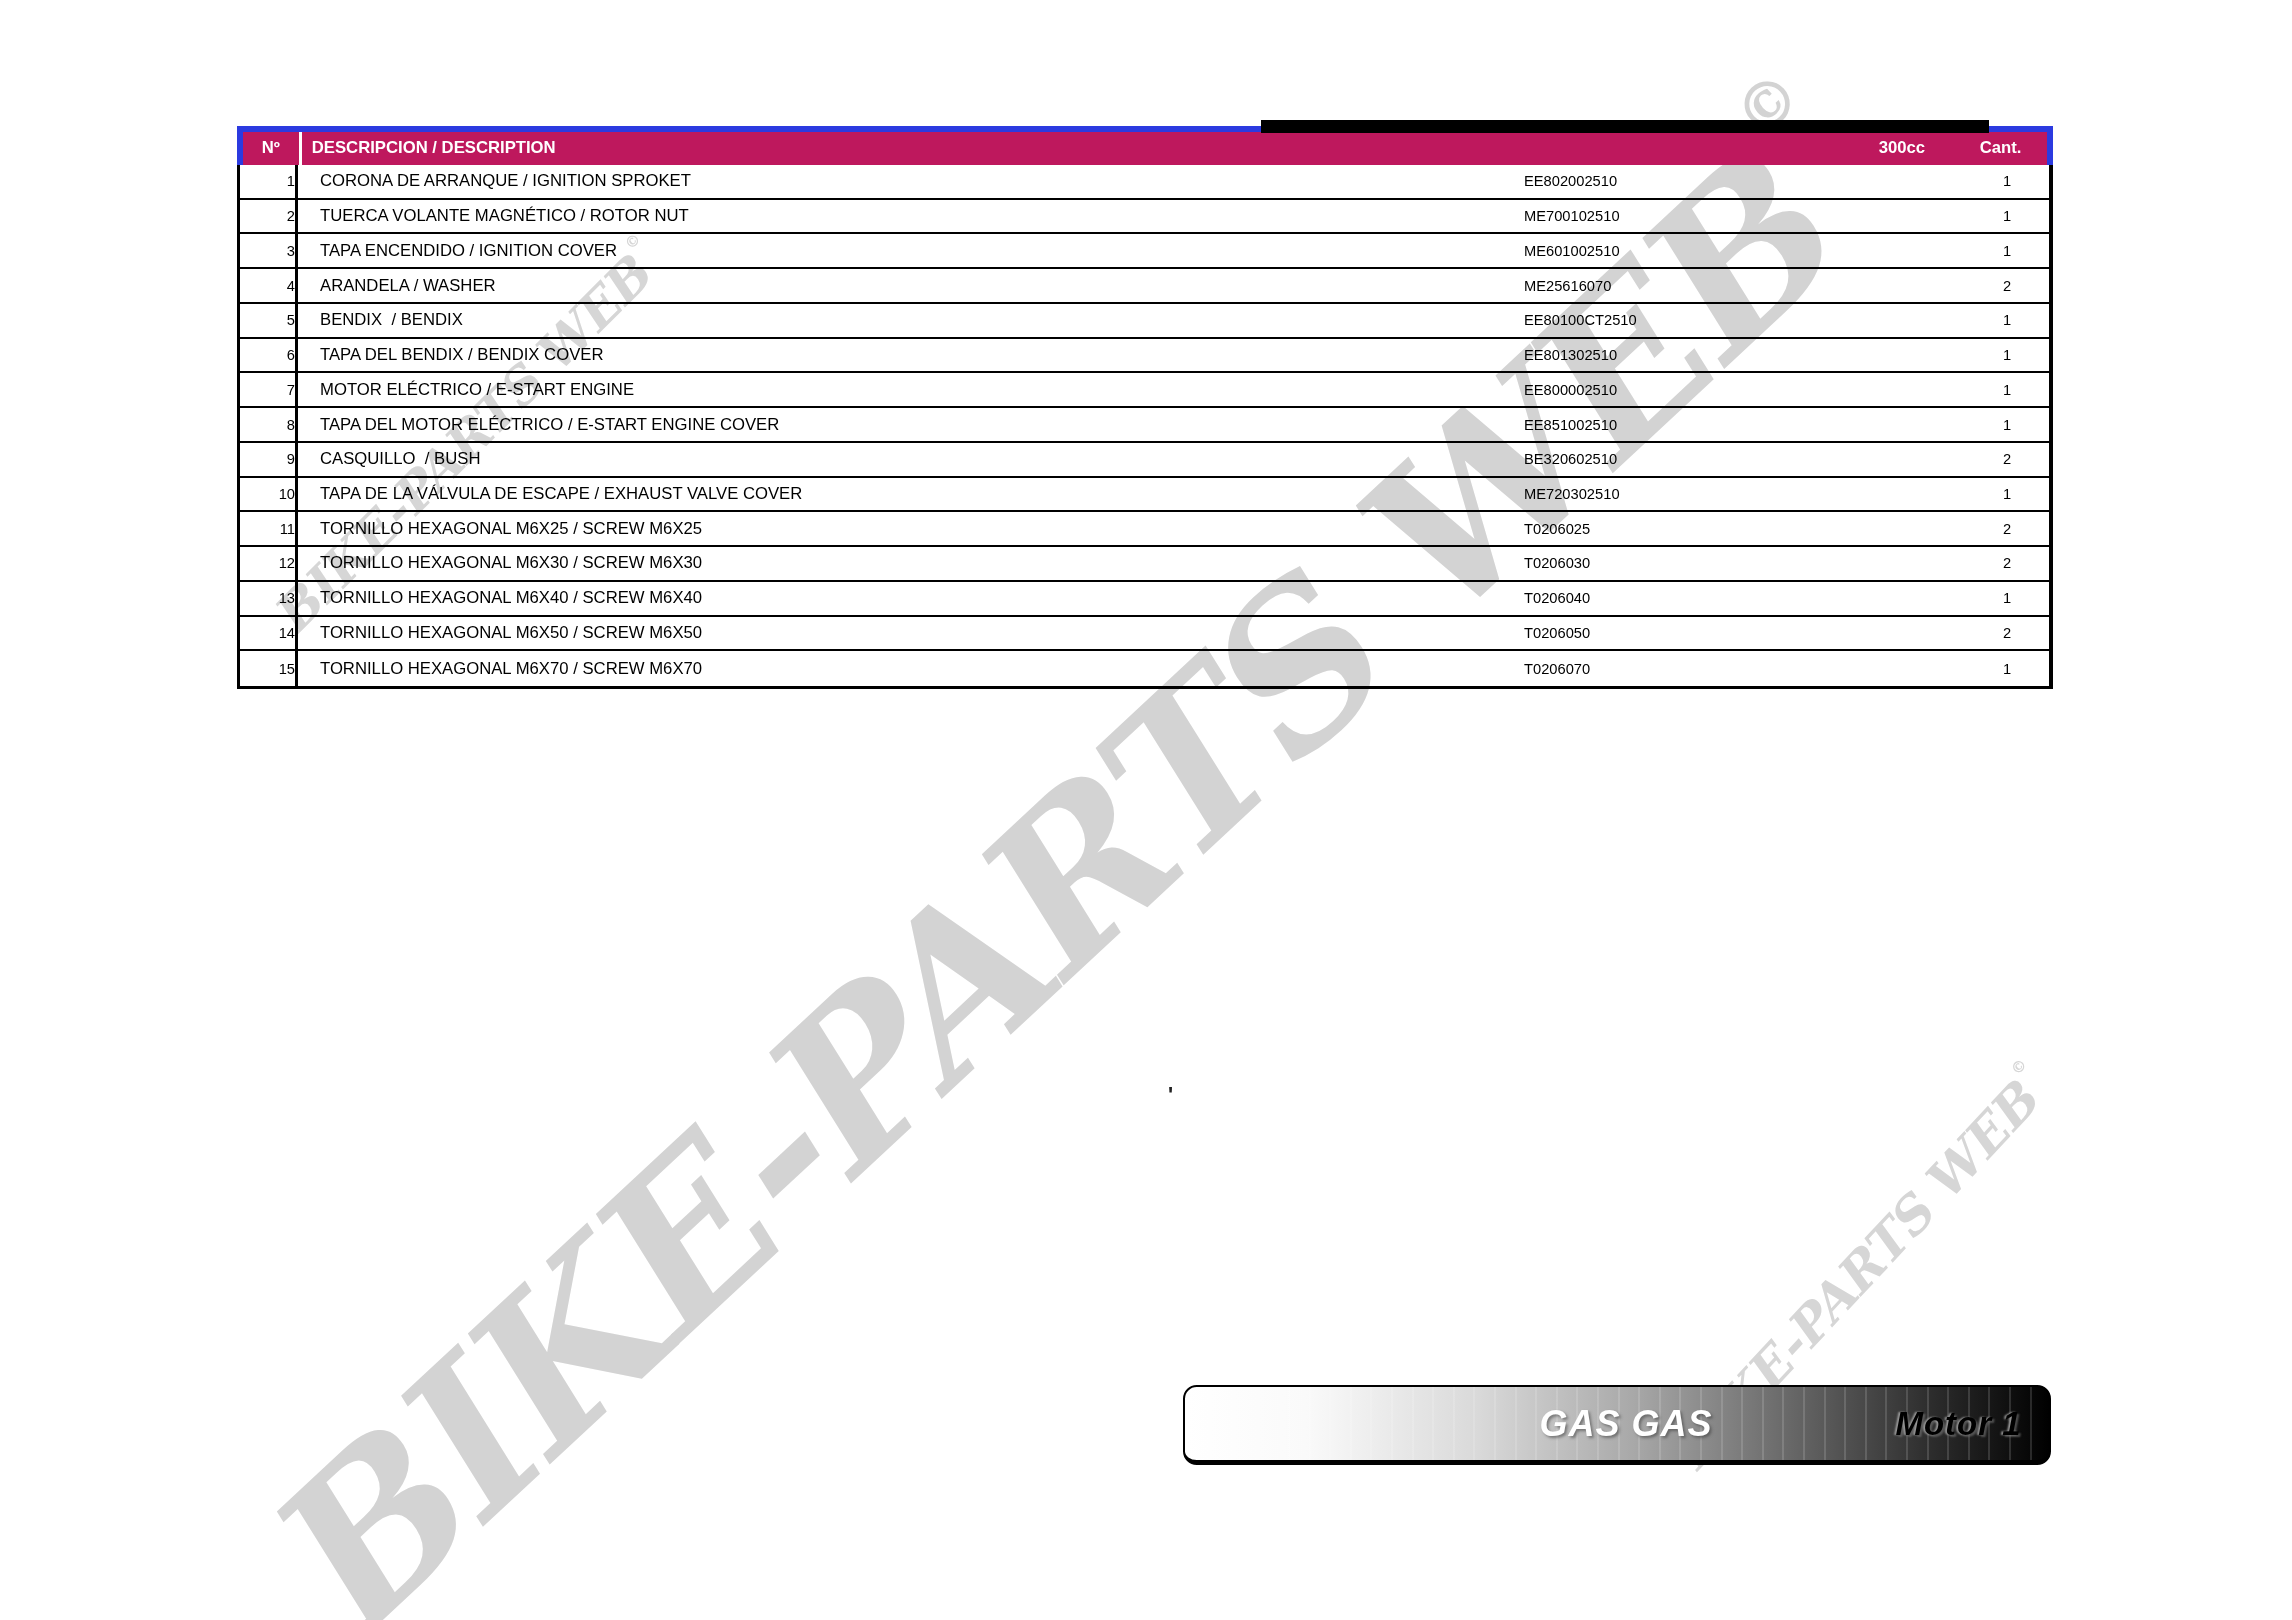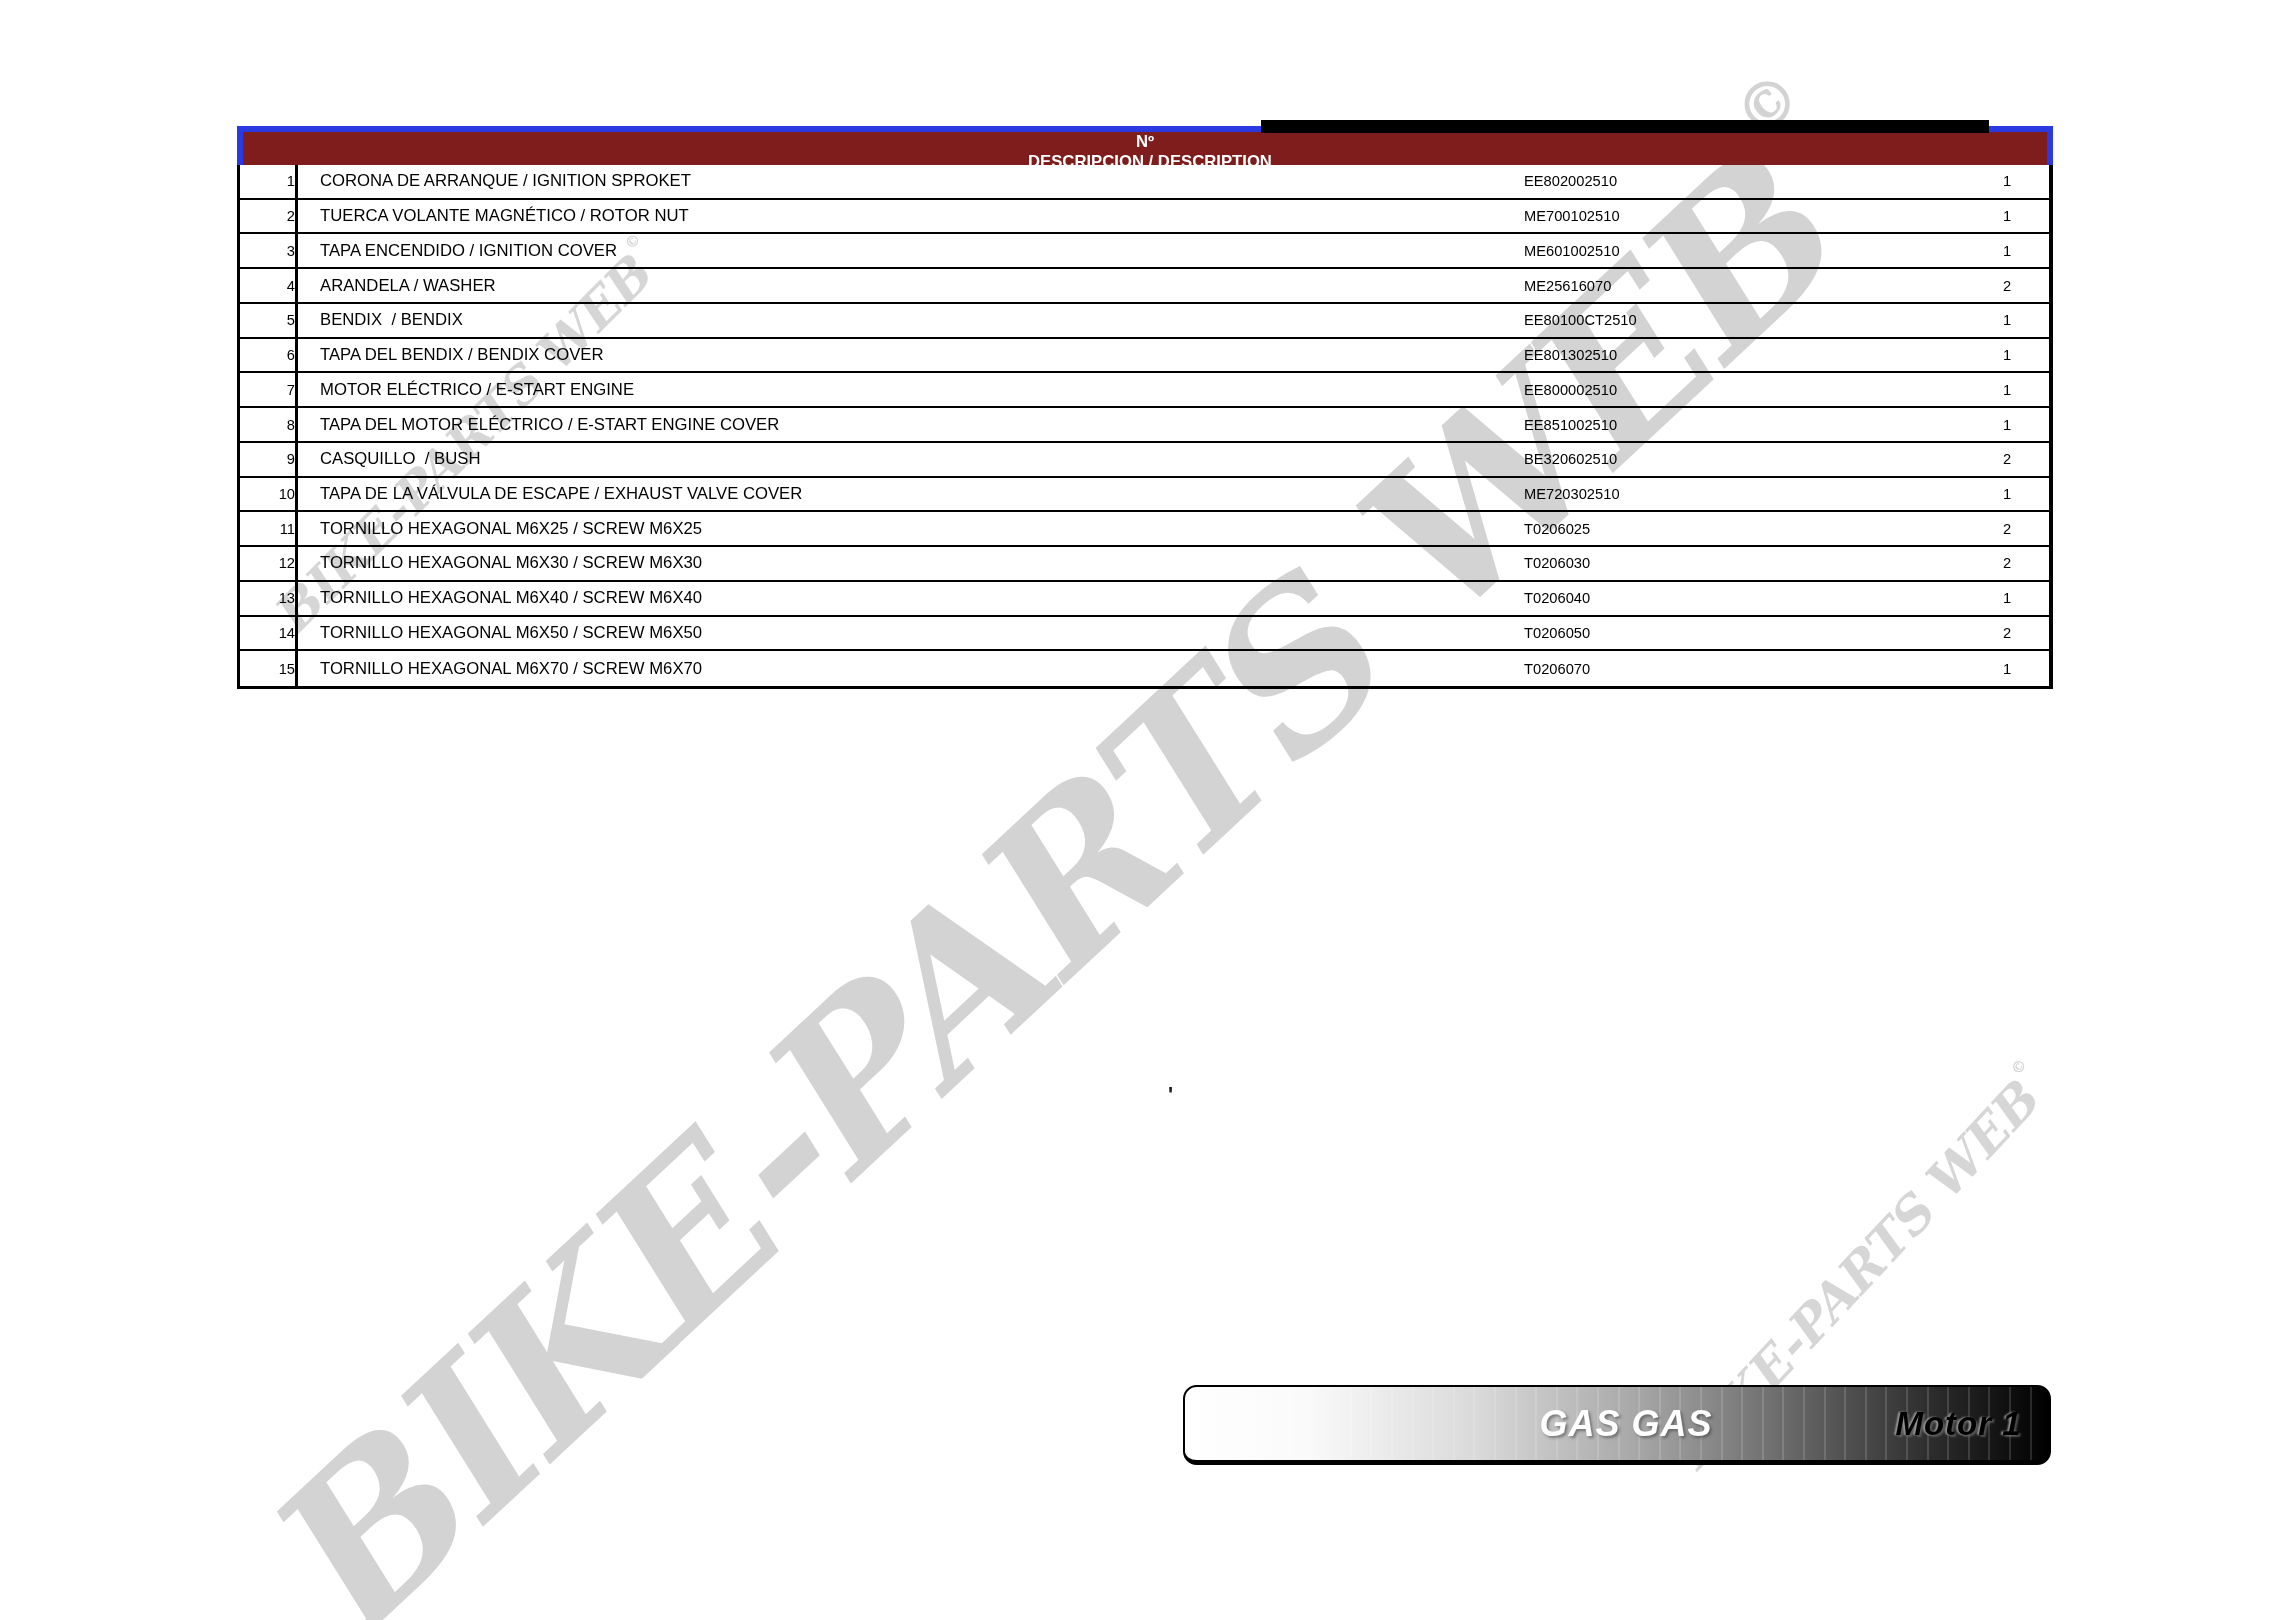--- a/index.html
+++ b/index.html
@@ -46,29 +46,29 @@
   .raised-black {
     position:absolute; left:1024px; top:0; width:728px; height:12.7px;
     background:#000; z-index:4;
   }
   .header-frame {
     position:absolute; left:0; top:5.9px; width:1816px; height:39px;
     background:#2b3ae0; z-index:3;
   }
   .header-black {
     position:absolute; left:5.9px; top:5.9px; right:5.9px; bottom:0;
-    background:#7f1d1d;
+    background:#be185d;
     display:flex; align-items:center;
-    color:#fff; font-weight:bold; font-size:16.7px;flex-direction:column;
+    color:#fff; font-weight:bold; font-size:16.7px;
   }
   .h-num  { width:56px; text-align:center; }
   .h-div  { width:2.9px; height:100%; background:#fff; }
   .h-desc { flex:1; padding-left:10px; }
   .h-part { width:441px; text-align:right; padding-right:44px; box-sizing:border-box; }
-  .h-qty  { width:78px; text-align:left; padding-right:15px; box-sizing:border-box; }
+  .h-qty  { width:78px; text-align:center; padding-right:15px; box-sizing:border-box; }
 
   .tbody {
     position:absolute; left:0; top:45px; width:1816px; height:524px;
     box-sizing:border-box;
     border-left:3.9px solid #000;
     border-right:4.9px solid #000;
     border-bottom:3.9px solid #000;
     display:flex; flex-direction:column;
     z-index:3;
   }

